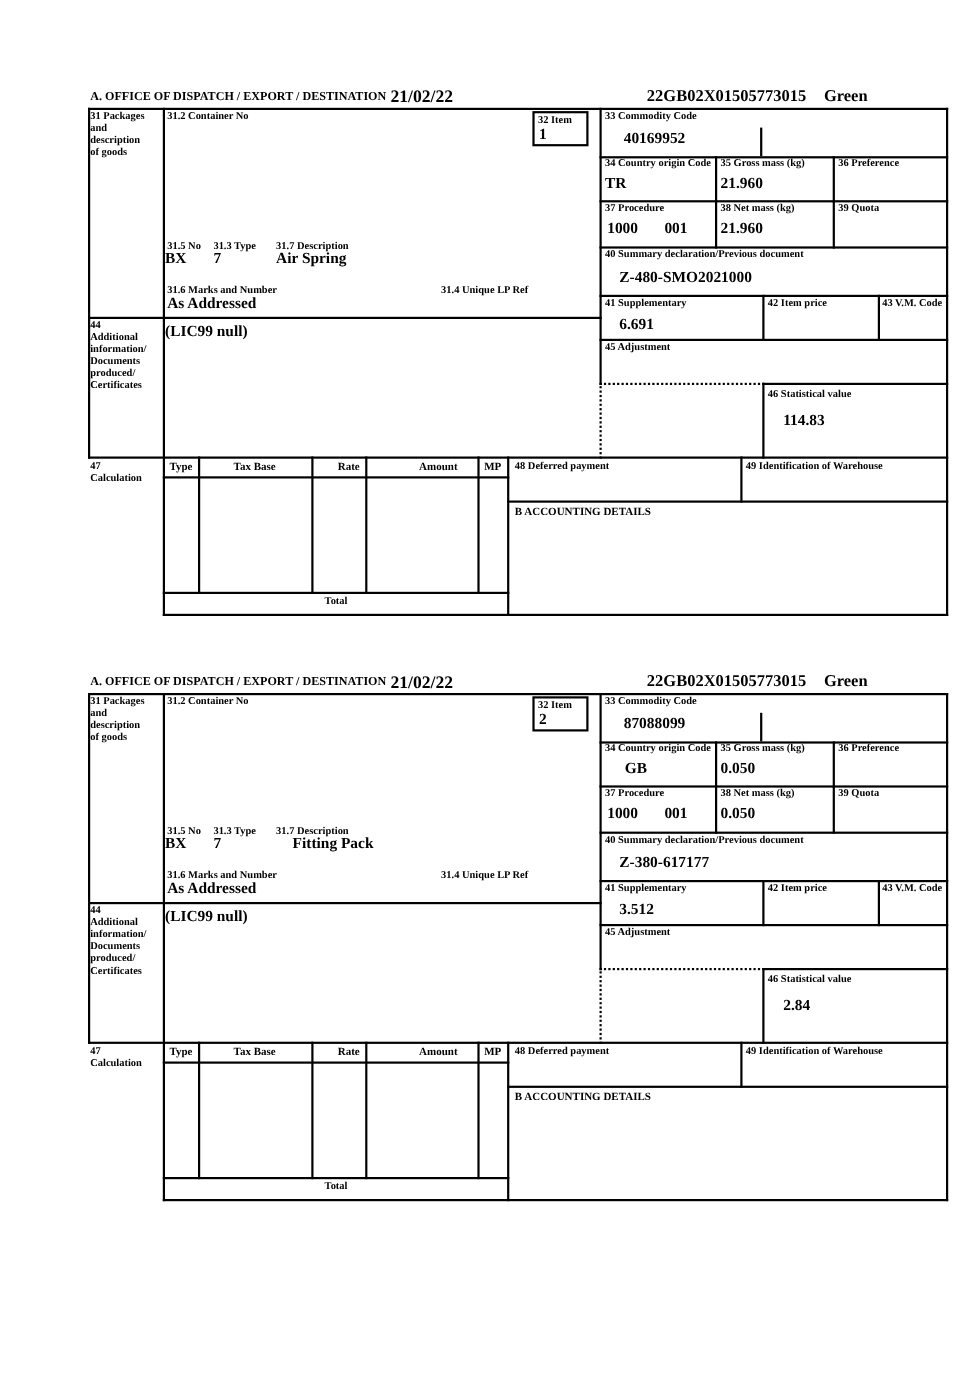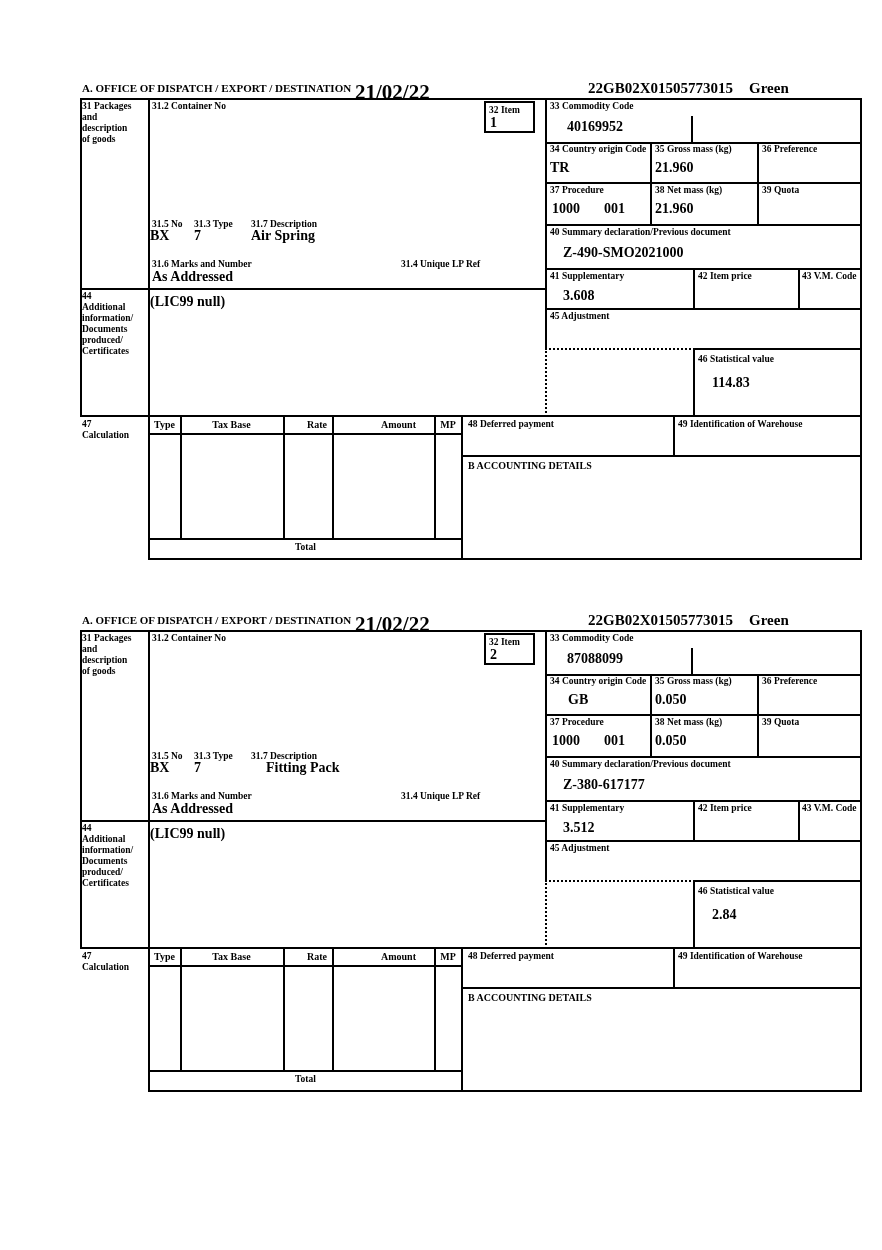--- a/index.html
+++ b/index.html
@@ -4,21 +4,21 @@
 <style>
   html,body { margin:0; padding:0; background:#e8e8e8; }
   #page {
     position:relative; width:882px; height:1250px; background:#ffffff;
     font-family:"Liberation Serif", serif; color:#000; overflow:hidden;
   }
   .form { position:absolute; left:80px; width:784px; height:484px;text-decoration:underline; }
   .lbl { position:absolute; font-weight:bold; font-size:9.5px; line-height:11px; white-space:nowrap; }
   .val { position:absolute; font-weight:bold; font-size:14px; line-height:16px; white-space:nowrap; }
   .hdr-office { position:absolute; left:2px; top:2px; font-weight:bold; font-size:11px; white-space:nowrap; }
-  .hdr-date { position:absolute; left:275px; top:0; font-weight:bold; font-size:21px; white-space:nowrap; }
+  .hdr-date { position:absolute; left:275px; top:0; font-weight:bold; font-size:16px; white-space:nowrap; }
   .hdr-right { position:absolute; left:508px; top:0; font-weight:bold; font-size:15px; white-space:nowrap; display:flex; gap:16px; }
   .ln { position:absolute; background:#000; }
   .lnd-h { position:absolute; height:0; border-top:2px dotted #000; }
   .lnd-v { position:absolute; width:0; border-left:2px dotted #000; }
   .itembox { position:absolute; left:404px; top:21px; width:51px; height:32px; border:2px solid #000; box-sizing:border-box; }
   .itembox .lbl { left:3px; top:2px; }
   .itembox .val { left:4px; top:12px; }
   .colhead { position:absolute; top:338px; height:14px; font-weight:bold; font-size:10px; line-height:14px; box-sizing:border-box; }
   .totalrow { position:absolute; left:68px; top:462px; width:315px; text-align:center; font-weight:bold; font-size:9.5px; }
   .stack div { white-space:nowrap; }
@@ -115,23 +115,23 @@
   <div class="lbl" style="left:575px;top:64px">35 Gross mass (kg)</div>
   <div class="val" style="left:575px;top:80px">21.960</div>
   <div class="lbl" style="left:682px;top:64px">36 Preference</div>
   <div class="lbl" style="left:470px;top:105px">37 Procedure</div>
   <div class="val" style="left:472px;top:121px">1000</div>
   <div class="val" style="left:524px;top:121px">001</div>
   <div class="lbl" style="left:575px;top:105px">38 Net mass (kg)</div>
   <div class="val" style="left:575px;top:121px">21.960</div>
   <div class="lbl" style="left:682px;top:105px">39 Quota</div>
   <div class="lbl" style="left:470px;top:147px">40 Summary declaration/Previous document</div>
-  <div class="val" style="left:483px;top:165px">Z-490-SMO2021000</div>
+  <div class="val" style="left:483px;top:165px">Z-480-SMO2021000</div>
   <div class="lbl" style="left:470px;top:191px">41 Supplementary</div>
-  <div class="val" style="left:483px;top:208px">3.608</div>
+  <div class="val" style="left:483px;top:208px">6.691</div>
   <div class="lbl" style="left:618px;top:191px">42 Item price</div>
   <div class="lbl" style="left:722px;top:191px">43 V.M. Code</div>
   <div class="lbl" style="left:470px;top:231px">45 Adjustment</div>
   <div class="lbl" style="left:618px;top:274px">46 Statistical value</div>
   <div class="val" style="left:632px;top:295px">114.83</div>
 
   <div class="colhead" style="left:68px;width:32px;padding-left:6px">Type</div>
   <div class="colhead" style="left:100px;width:103px;text-align:center">Tax Base</div>
   <div class="colhead" style="left:203px;width:49px;text-align:right;padding-right:5px">Rate</div>
   <div class="colhead" style="left:252px;width:102px;text-align:right;padding-right:18px">Amount</div>

